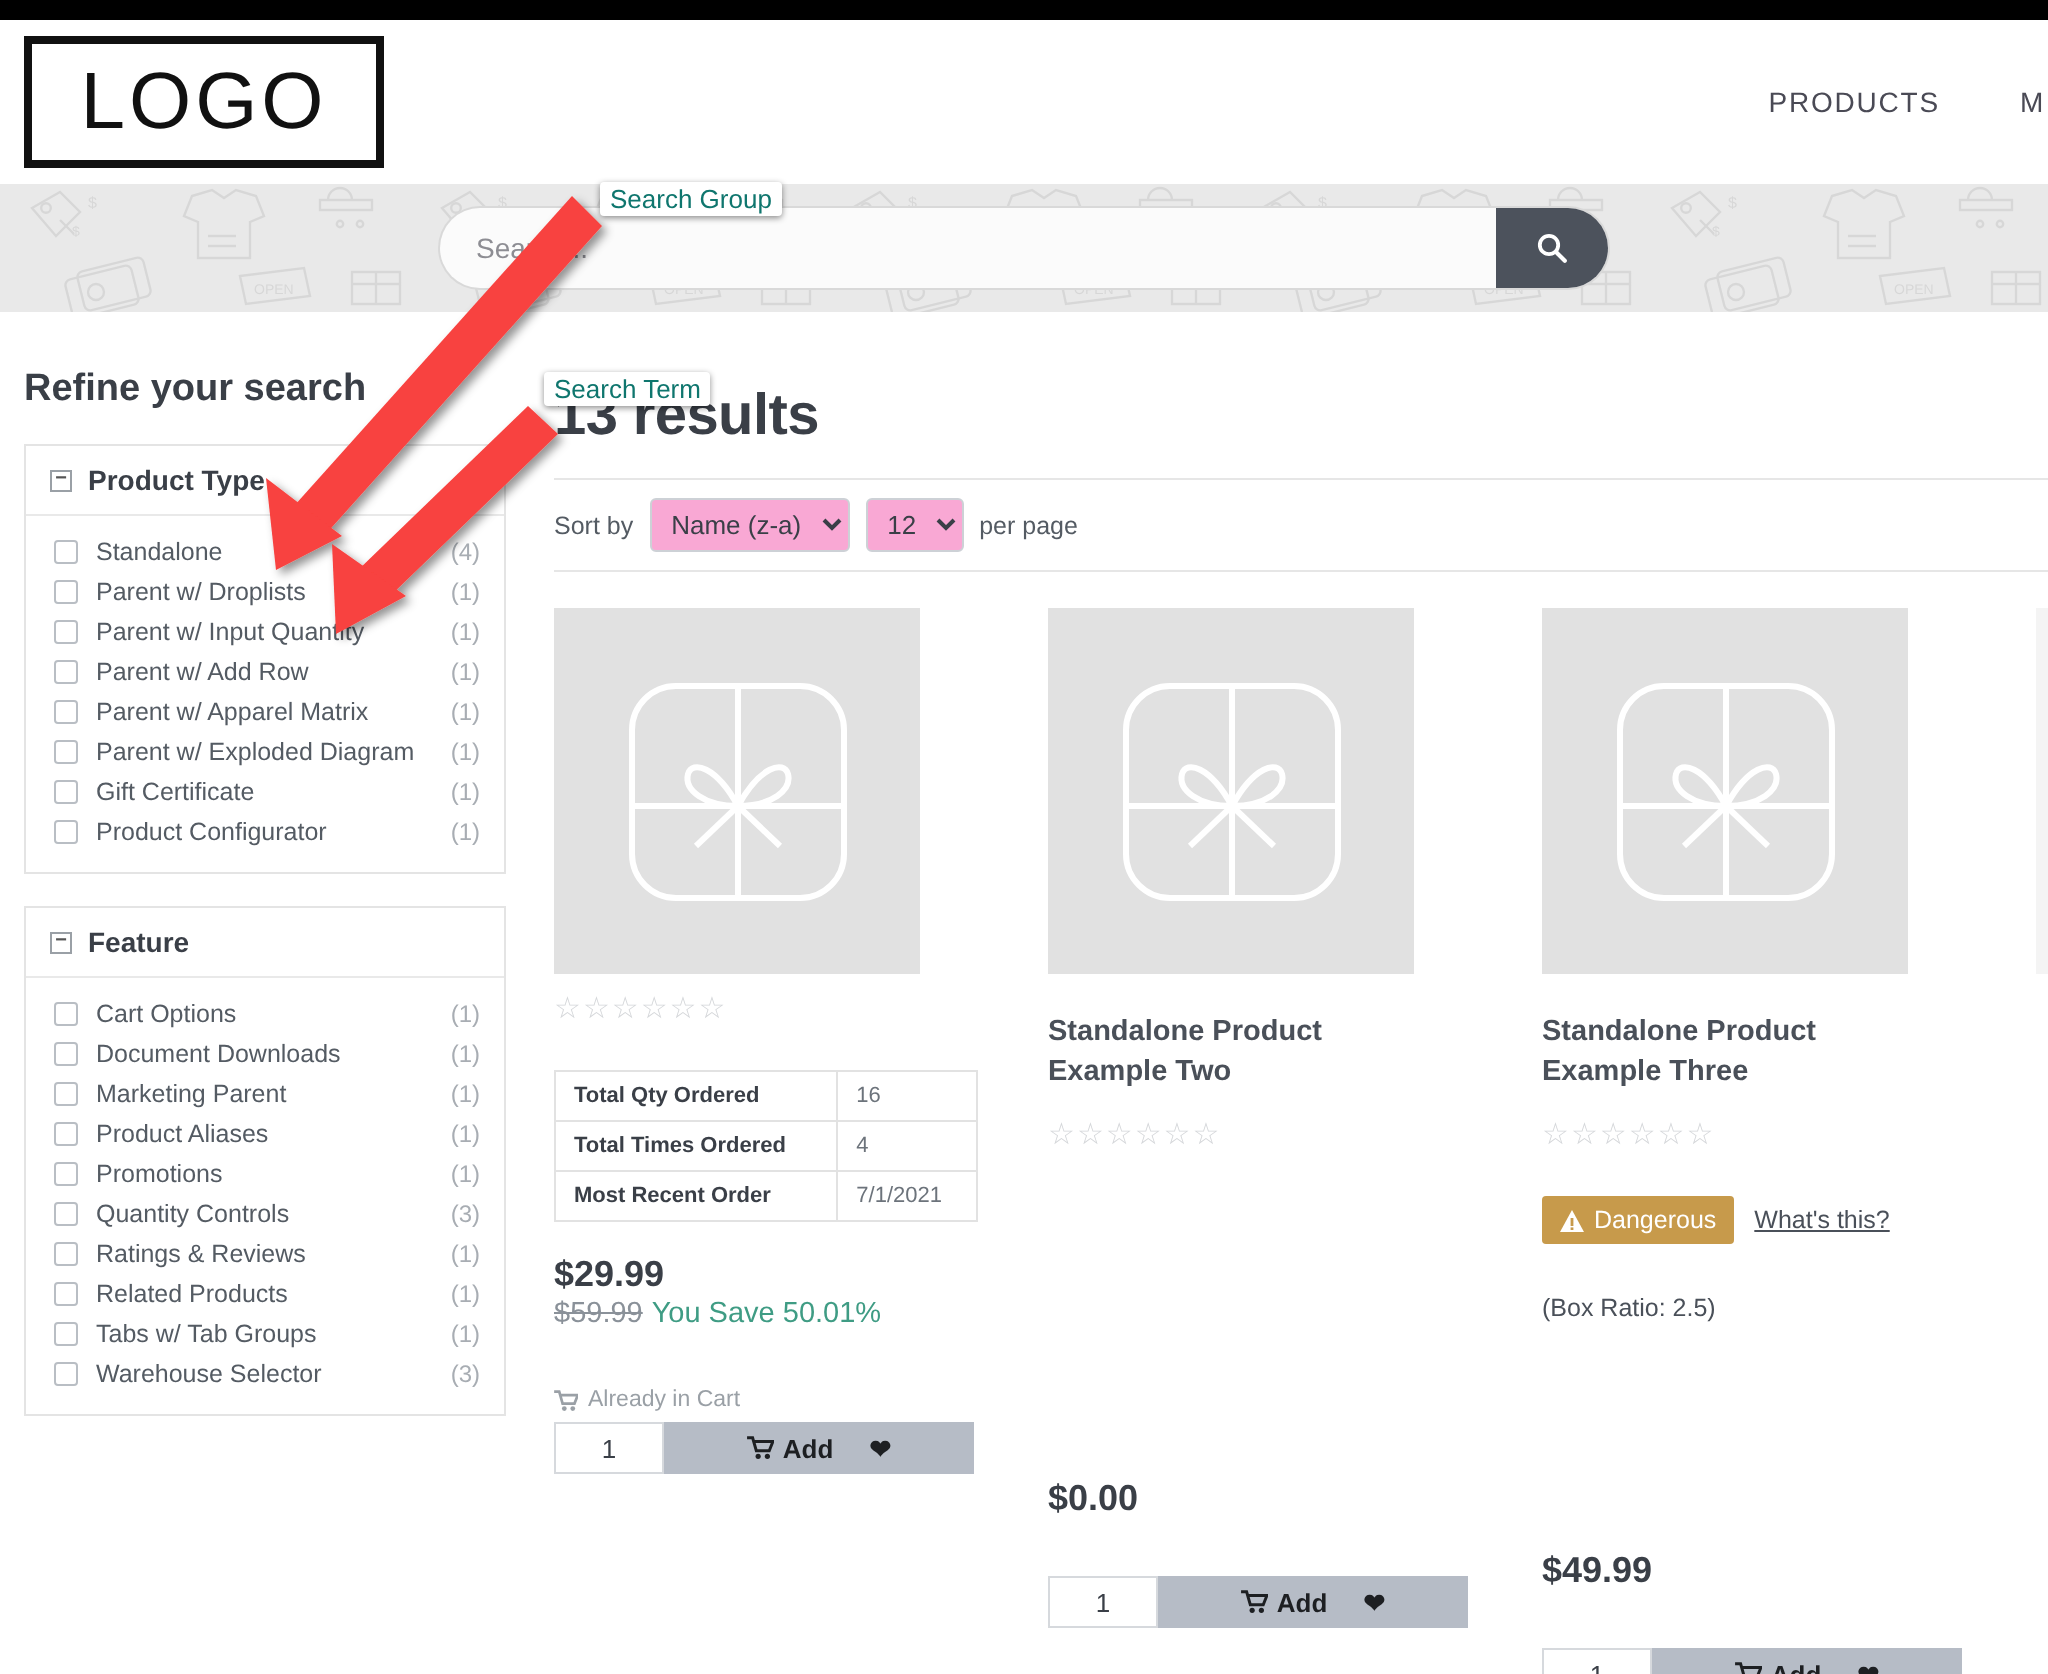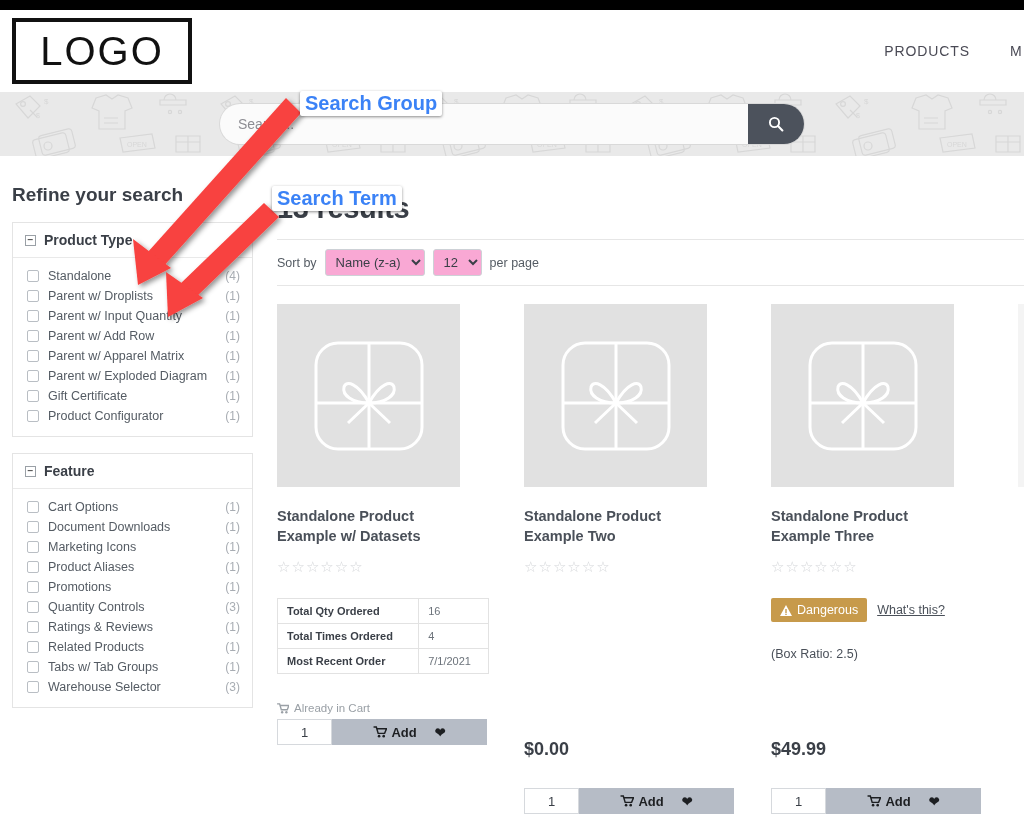--- a/index.html
+++ b/index.html
@@ -168,21 +168,21 @@
     display:flex; align-items:center; justify-content:center; gap:18px;
     font-size:13px; font-weight:bold; color:#1d1f22;
     font-family:"Liberation Sans", sans-serif;
   }
   .add-btn .lbl { display:flex; align-items:center; gap:4px; }
 
   
   .anno-layer { position:absolute; inset:0; pointer-events:none; z-index:50; }
   .anno-label {
     position:absolute;
-    font-size:20px; font-weight:bold; color:#3b82f6;
+    font-size:13px; font-weight:normal; color:#0f766e;
     background:#fff; padding:1px 5px;
     text-shadow:0 0 2px #fff, 0 0 3px #fff;
     border-radius:2px;
     box-shadow:0 1px 3px rgba(0,0,0,.45);
     white-space:nowrap;
   }
 </style>
 </head>
 <body>
 
@@ -307,21 +307,21 @@
           <span class="facet-label">Cart Options</span>
           <span class="facet-count">(1)</span>
         </label>
         <label class="facet-row">
           <span class="cbx"></span>
           <span class="facet-label">Document Downloads</span>
           <span class="facet-count">(1)</span>
         </label>
         <label class="facet-row">
           <span class="cbx"></span>
-          <span class="facet-label">Marketing Icons</span>
+          <span class="facet-label">Marketing Parent</span>
           <span class="facet-count">(1)</span>
         </label>
         <label class="facet-row">
           <span class="cbx"></span>
           <span class="facet-label">Product Aliases</span>
           <span class="facet-count">(1)</span>
         </label>
         <label class="facet-row">
           <span class="cbx"></span>
           <span class="facet-label">Promotions</span>
@@ -377,40 +377,46 @@
           <svg width="118" height="118" viewBox="0 0 118 118">
             <rect x="6" y="6" width="106" height="106" rx="22" fill="none" stroke="#fff" stroke-width="3"></rect>
             <line x1="59" y1="6" x2="59" y2="112" stroke="#fff" stroke-width="3"></line>
             <line x1="6" y1="66" x2="112" y2="66" stroke="#fff" stroke-width="3"></line>
             <path d="M59 66 C42 66 32 58 34 50 C36 43 48 46 59 66" fill="none" stroke="#fff" stroke-width="3"></path>
             <path d="M59 66 C76 66 86 58 84 50 C82 43 70 46 59 66" fill="none" stroke="#fff" stroke-width="3"></path>
             <line x1="59" y1="66" x2="38" y2="86" stroke="#fff" stroke-width="3"></line>
             <line x1="59" y1="66" x2="80" y2="86" stroke="#fff" stroke-width="3"></line>
           </svg>
         </div>
-        <h2 class="p-title">Standalone Product Example w/ Datasets</h2>
         <div class="stars">☆☆☆☆☆☆</div>
 
         <table class="ds-table">
           <tbody>
               <tr>
             <td class="ds-k">Total Qty Ordered</td>
             <td class="ds-v">16</td>
           </tr>
           <tr>
             <td class="ds-k">Total Times Ordered</td>
             <td class="ds-v">4</td>
           </tr>
           <tr>
             <td class="ds-k">Most Recent Order</td>
             <td class="ds-v">7/1/2021</td>
           </tr>
         </tbody>
           </table>
 
+        <div class="price-block">
+          <div class="price-main">$29.99</div>
+          <div>
+            <span class="price-old">$59.99</span>
+            <span class="price-save">You Save 50.01%</span>
+          </div>
+        </div>
 
         <div style="margin-top:28px;">
           <div class="in-cart">
             <svg width="12" height="11" viewBox="0 0 14 13">
               <path d="M0 1h3l2 7h7l2-5H4" fill="none" stroke="#9aa0a6" stroke-width="1.6"></path>
               <circle cx="6" cy="11" r="1.4" fill="#9aa0a6"></circle>
                 <circle cx="11" cy="11" r="1.4" fill="#9aa0a6"></circle>
             </svg>
             <span>Already in Cart</span>
           </div>
@@ -489,21 +495,21 @@
               <path d="M6 0 L12 11 L0 11 Z" fill="#fff"></path>
               <rect x="5.3" y="4" width="1.4" height="4" fill="#c79a4b"></rect>
               <rect x="5.3" y="8.7" width="1.4" height="1.3" fill="#c79a4b"></rect>
             </svg>
             <span>Dangerous</span>
           </span>
           <a class="whats-this" href="#">What's this?</a>
         </div>
         <div class="box-ratio">(Box Ratio: 2.5)</div>
 
-        <div class="price-block" style="margin-top:78px;">
+        <div class="price-block" style="margin-top:114px;">
           <div class="price-main">$49.99</div>
         </div>
 
         <div style="margin-top:28px;">
           <div class="cart-row">
             <div class="qty">1</div>
             <button class="add-btn">
               <span class="lbl">
                 <svg width="14" height="12" viewBox="0 0 14 13">
                   <path d="M0 1h3l2 7h7l2-5H4" fill="none" stroke="#1d1f22" stroke-width="1.6"></path>

